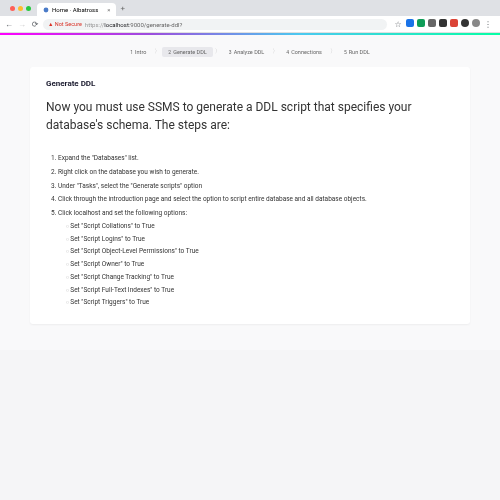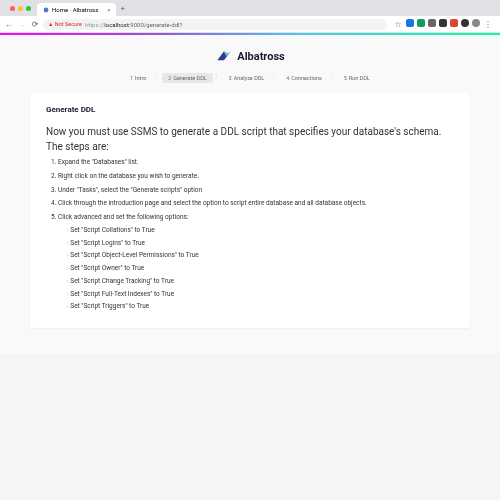--- a/index.html
+++ b/index.html
@@ -24,21 +24,21 @@
 .header{display:flex;align-items:center;justify-content:center;gap:4px;padding:6px 0}
 .logo{width:18px;height:14px}
 .brand{font-size:11px;font-weight:700;color:#1a1a2e}
 .steps{display:flex;justify-content:center;gap:0;padding:4px 0;font-size:5.5px}
 .step{padding:2px 6px;color:#666;display:flex;align-items:center;gap:2px}
 .step.active{background:#e8e8ec;border-radius:2px}
 .step-n{font-size:5px}
 .chev{color:#bbb;font-size:6px;padding:0 2px}
 .card{background:#fff;margin:6px 30px;padding:12px 16px;border-radius:3px;box-shadow:0 1px 2px rgba(0,0,0,0.05)}
 .card h2{font-size:8px;font-weight:700;margin-bottom:10px;color:#1a1a2e}
-.intro{font-size:10px;color:#333;margin-bottom:4px;line-height:1.5}
+.intro{font-size:12px;color:#333;margin-bottom:20px;line-height:1.5}
 ol{padding-left:12px;font-size:6.5px;color:#333}
 ol li{margin-bottom:4px;line-height:1.5}
 ul{list-style:none;padding-left:8px;margin-top:3px}
 ul li{margin-bottom:3px;font-size:6.5px}
 ul li:before{content:"○ ";color:#999;font-size:5px}
 </style>
 </head>
 <body>
 
 <div class="chrome">
@@ -77,29 +77,20 @@
       <div class="ext-i" style="background:#333;border-radius:50%"></div>
       <div class="ext-i" style="background:#888;border-radius:50%"></div>
       <div class="nav-btn">⋮</div>
     </div>
   </div>
 </div>
 
 <div class="gradient"></div>
 
 <div class="page">
-  <div class="header">
-    <span class="logo">
-      <svg viewBox="0 0 40 30">
-          <path d="M 5 25 L 20 5 L 25 15 L 35 5 L 20 25 Z" fill="#2d3e8f"></path>
-          <path d="M 20 5 L 25 15 L 30 10 Z" fill="#4fc3f7"></path>
-        </svg>
-    </span>
-    <span class="brand">Albatross</span>
-  </div>
 
   <div class="steps">
     <div class="step">
         <span class="step-n">1</span> 
         <span>Intro</span>
       </div>
     <span class="chev">〉</span>
     <div class="step active">
         <span class="step-n">2</span> 
         <span>Generate DDL</span>
@@ -123,21 +114,21 @@
 
   <div class="card">
     <h2>Generate DDL</h2>
     <p class="intro">Now you must use SSMS to generate a DDL script that specifies your database's schema. The steps are:</p>
     <ol>
       <li>Expand the "Databases" list.</li>
       <li>Right click on the database you wish to generate.</li>
       <li>Under "Tasks", select the "Generate scripts" option</li>
       <li>Click through the introduction page and select the option to script entire database and all database objects.</li>
       <li>
-        <span>Click advanced and set the following options:</span>
+        <span>Click localhost and set the following options:</span>
         <ul>
           <li>Set "Script Collations" to True</li>
           <li>Set "Script Logins" to True</li>
           <li>Set "Script Object-Level Permissions" to True</li>
           <li>Set "Script Owner" to True</li>
           <li>Set "Script Change Tracking" to True</li>
           <li>Set "Script Full-Text Indexes" to True</li>
           <li>Set "Script Triggers" to True</li>
         </ul>
       </li>

